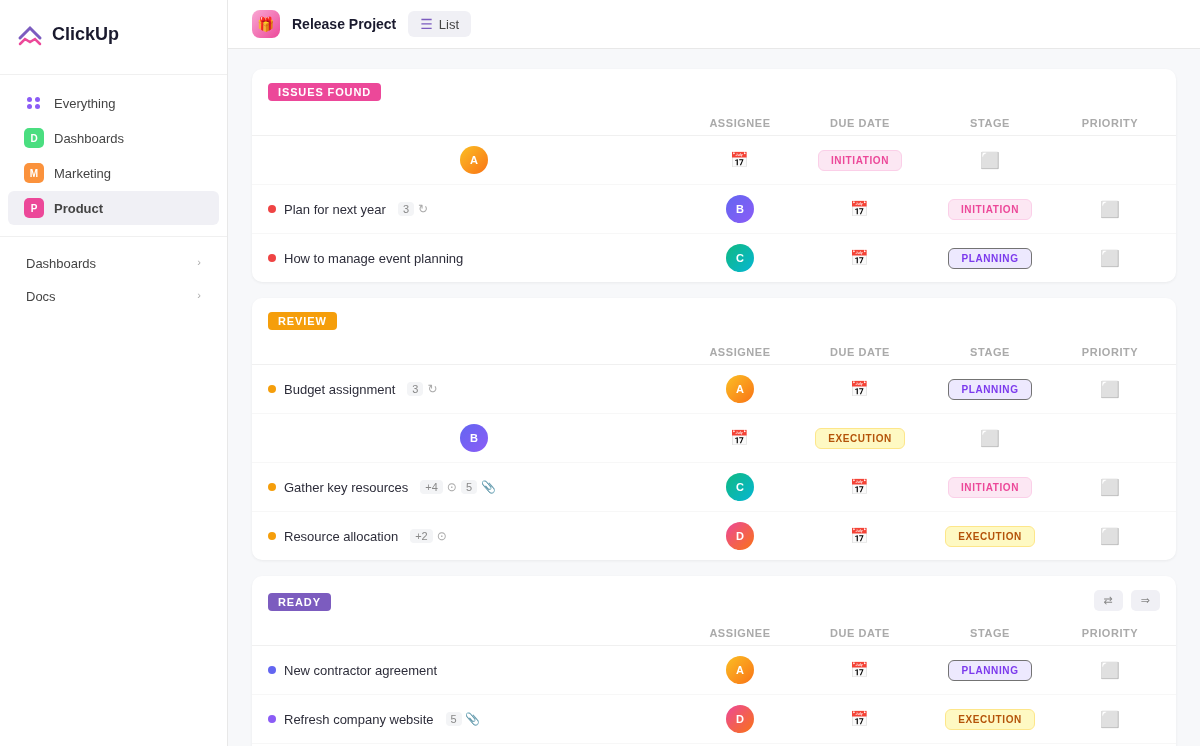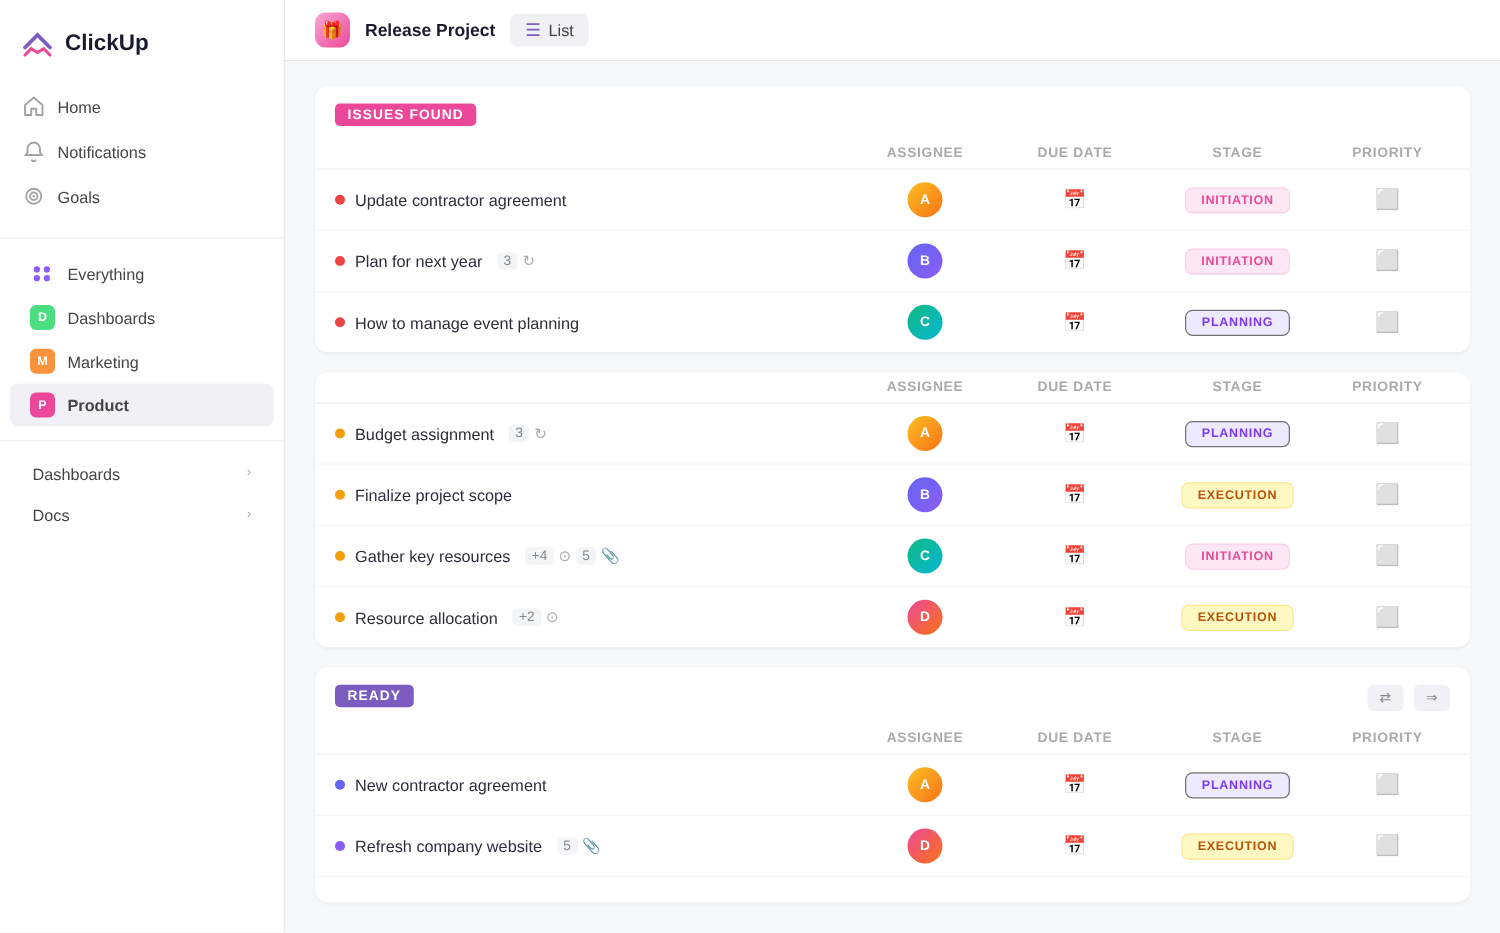--- a/index.html
+++ b/index.html
@@ -33,21 +33,21 @@
     .project-icon { width: 28px; height: 28px; background: linear-gradient(135deg, #f9a8d4, #ec4899); border-radius: 8px; display: flex; align-items: center; justify-content: center; font-size: 14px; }
     .project-title { font-size: 14px; font-weight: 700; color: #1a1a2e; text-align: right; }
     .view-tab { display: flex; align-items: center; gap: 6px; padding: 5px 12px; border-radius: 6px; background: #f0f0f5; color: #444; font-size: 13px; font-weight: 500; cursor: pointer; }
     .view-tab-icon { font-size: 14px; color: #7c5cbf; }
 
     
     .content { flex: 1; overflow-y: auto; padding: 20px 24px; background: #f7f8fa; }
 
     
     .section { background: #fff; border-radius: 10px; margin-bottom: 16px; overflow: hidden; box-shadow: 0 1px 3px rgba(0,0,0,0.06); }
-    .section-header-row { display: flex; align-items: flex-start; padding: 14px 16px 10px; gap: 12px; }
+    .section-header-row { display: flex; align-items: flex-end; padding: 14px 16px 10px; gap: 12px; }
     .section-badge { padding: 3px 10px; border-radius: 4px; font-size: 11px; font-weight: 800; letter-spacing: 0.08em; text-transform: uppercase; }
     .badge-issues { background: #ec4899; color: #fff; }
     .badge-review { background: #f59e0b; color: #fff; }
     .badge-ready { background: #7c5cbf; color: #fff; }
 
     .col-headers { display: grid; grid-template-columns: 1fr 120px 120px 140px 100px; padding: 6px 16px; border-bottom: 1px solid #f0f0f0; }
     .col-header { font-size: 11px; font-weight: 600; color: #aaa; text-transform: uppercase; letter-spacing: 0.05em; text-align: left; }
     .col-header.center { text-align: center; }
 
     .task-row { display: grid; grid-template-columns: 1fr 120px 120px 140px 100px; padding: 10px 16px; border-bottom: 1px solid #f7f7f7; align-items: center; }
@@ -99,43 +99,20 @@
       <defs>
           <linearGradient id="gr" x1="4" y1="24" x2="24" y2="24">
             <stop offset="0%" stop-color="#ec4899"></stop>
             <stop offset="100%" stop-color="#f97316"></stop>
           </linearGradient>
         </defs>
     </svg>
     <span class="logo-text">ClickUp</span>
   </div>
 
-  <div class="sidebar-nav">
-    <div class="nav-item">
-      <svg class="nav-icon" viewBox="0 0 18 18" fill="none">
-          <path d="M2 8L9 2L16 8V16H11V11H7V16H2V8Z" stroke="#666" stroke-width="1.5" fill="none" stroke-linejoin="round"></path>
-        </svg>
-      <span>Home</span>
-    </div>
-    <div class="nav-item">
-      <svg class="nav-icon" viewBox="0 0 18 18" fill="none">
-          <path d="M9 2a5 5 0 00-5 5v3l-1.5 2h13L14 10V7a5 5 0 00-5-5z" stroke="#666" stroke-width="1.5" fill="none"></path>
-          <path d="M7.5 15.5a1.5 1.5 0 003 0" stroke="#666" stroke-width="1.5" fill="none"></path>
-        </svg>
-      <span>Notifications</span>
-    </div>
-    <div class="nav-item">
-      <svg class="nav-icon" viewBox="0 0 18 18" fill="none">
-          <circle cx="9" cy="9" r="6" stroke="#666" stroke-width="1.5"></circle>
-          <circle cx="9" cy="9" r="3" stroke="#666" stroke-width="1.5"></circle>
-          <circle cx="9" cy="9" r="1" fill="#666"></circle>
-        </svg>
-      <span>Goals</span>
-    </div>
-  </div>
 
   <hr class="section-divider">
 
 
   <div>
     <div class="space-item">
       <div class="space-dot everything">
         <div class="four-dots">
             <span></span>
             <span></span>
@@ -190,24 +167,20 @@
       </div>
       <div class="col-headers">
         <div class="col-header"></div>
         <div class="col-header center">ASSIGNEE</div>
         <div class="col-header center">DUE DATE</div>
         <div class="col-header center">STAGE</div>
         <div class="col-header center">PRIORITY</div>
       </div>
 
       <div class="task-row">
-        <div class="task-name">
-          <span class="task-dot dot-red"></span>
-          <span>Update contractor agreement</span>
-        </div>
         <div class="assignee-cell">
           <div class="avatar av1">A</div>
         </div>
         <div class="date-cell">
           <span class="cal-icon">📅</span>
         </div>
         <div class="stage-cell">
           <span class="stage-badge stage-initiation">INITIATION</span>
         </div>
         <div class="priority-cell">
@@ -252,20 +225,23 @@
         <div class="stage-cell">
           <span class="stage-badge stage-planning">PLANNING</span>
         </div>
         <div class="priority-cell">
           <span class="priority-icon">⬜</span>
         </div>
       </div>
     </div>
 
     <div class="section">
+      <div class="section-header-row">
+        <span class="section-badge badge-review">REVIEW</span>
+      </div>
       <div class="col-headers">
         <div class="col-header"></div>
         <div class="col-header center">ASSIGNEE</div>
         <div class="col-header center">DUE DATE</div>
         <div class="col-header center">STAGE</div>
         <div class="col-header center">PRIORITY</div>
       </div>
 
       <div class="task-row">
         <div class="task-name">
@@ -284,24 +260,20 @@
         </div>
         <div class="stage-cell">
           <span class="stage-badge stage-planning">PLANNING</span>
         </div>
         <div class="priority-cell">
           <span class="priority-icon">⬜</span>
         </div>
       </div>
 
       <div class="task-row">
-        <div class="task-name">
-          <span class="task-dot dot-yellow"></span>
-          <span>Finalize project scope</span>
-        </div>
         <div class="assignee-cell">
           <div class="avatar av2">B</div>
         </div>
         <div class="date-cell">
           <span class="cal-icon">📅</span>
         </div>
         <div class="stage-cell">
           <span class="stage-badge stage-execution">EXECUTION</span>
         </div>
         <div class="priority-cell">

